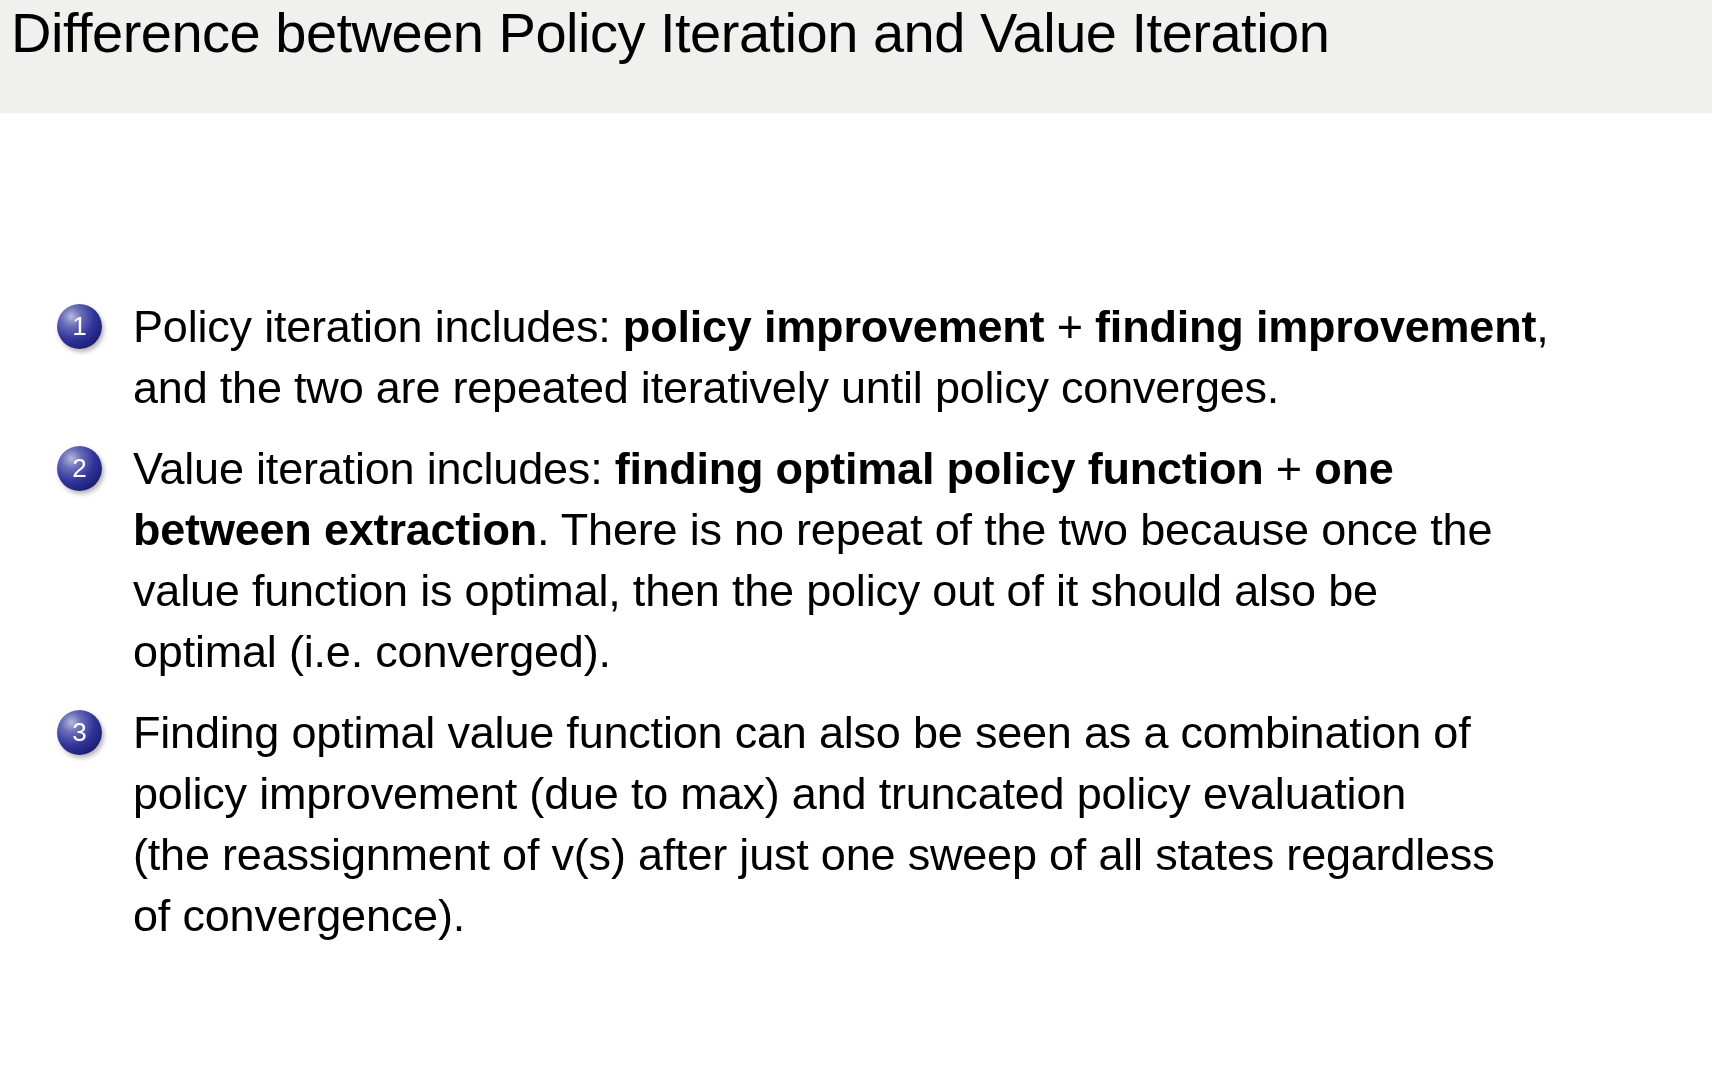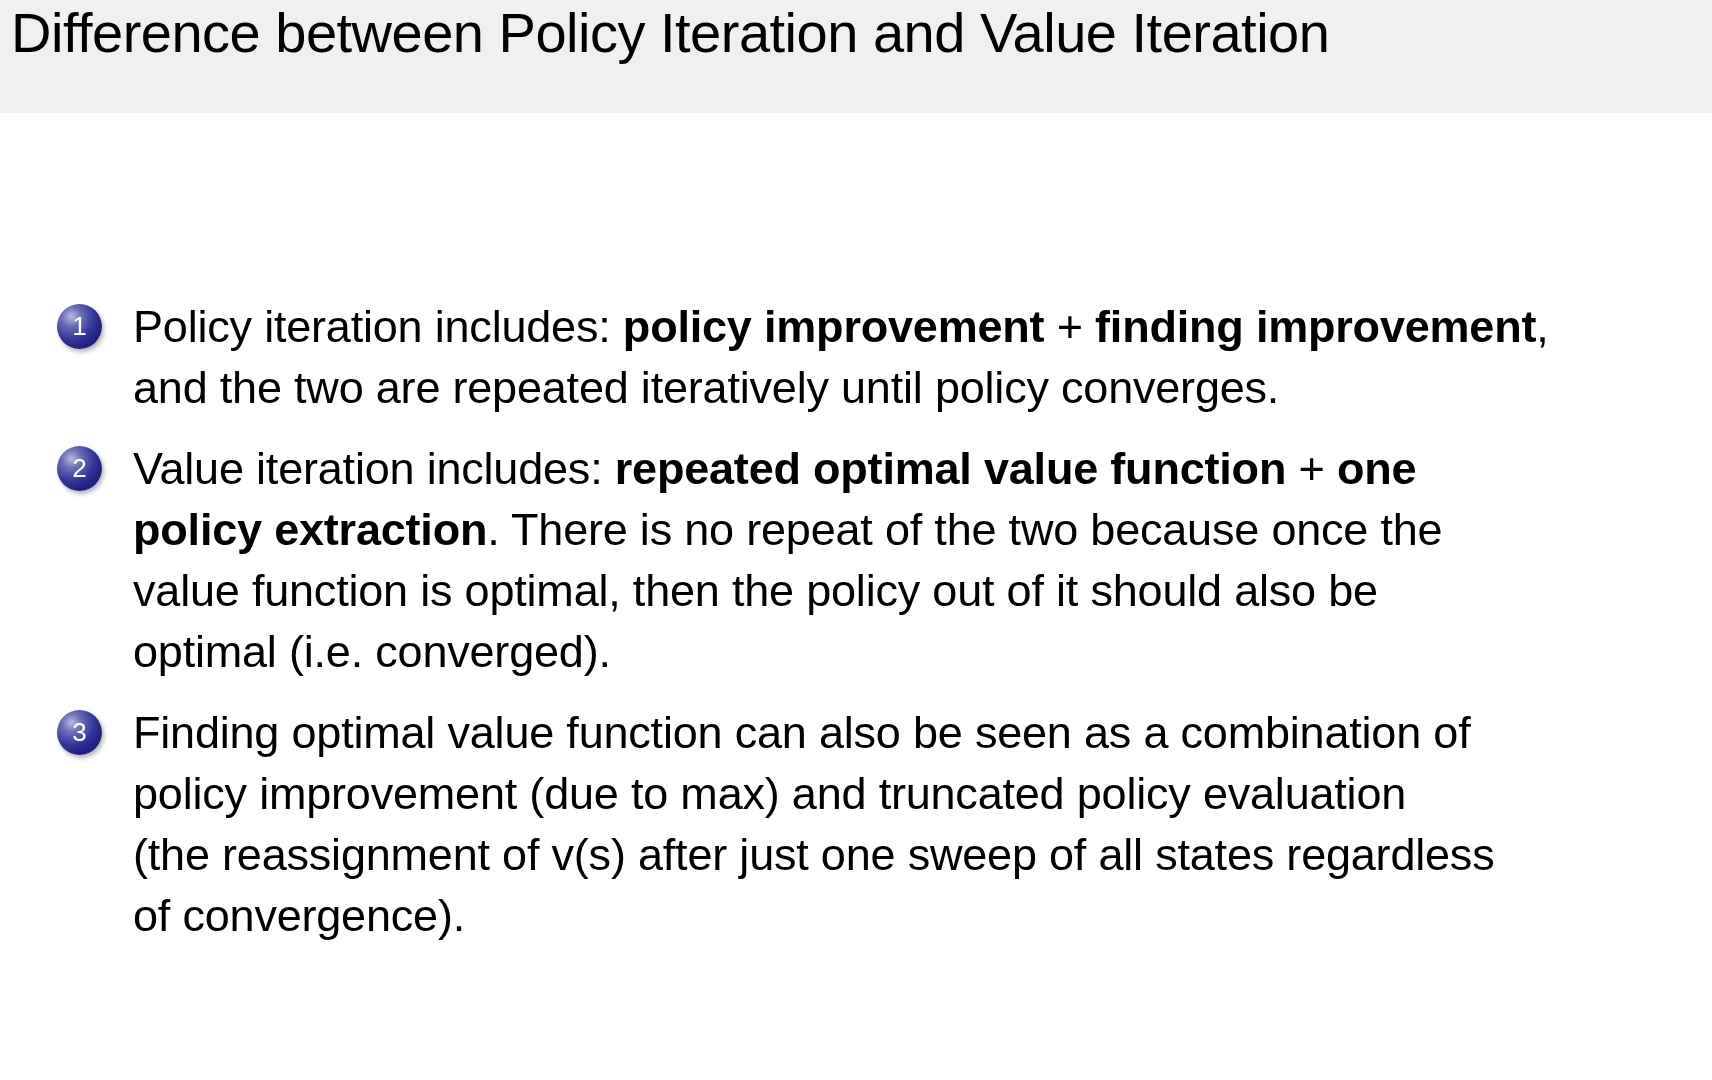--- a/index.html
+++ b/index.html
@@ -85,21 +85,21 @@
         <li>
           <span class="ball" style="background: radial-gradient(circle at 32% 28%, rgb(182, 185, 222) 0%, rgb(106, 110, 184) 22%, rgb(49, 51, 154) 52%, rgb(24, 26, 112) 82%, rgb(16, 17, 92) 100%); box-shadow: rgba(110, 110, 110, 0.5) 2px 3px 4px;">
             <span class="ball-number" style="color: rgb(255, 255, 255);">1</span>
           </span>
           <div class="item-text">Policy iteration includes: <b>policy improvement</b> + <b>finding improvement</b>,<br>and the two are repeated iteratively until policy converges.</div>
         </li>
         <li>
           <span class="ball" style="background: radial-gradient(circle at 32% 28%, rgb(182, 185, 222) 0%, rgb(106, 110, 184) 22%, rgb(49, 51, 154) 52%, rgb(24, 26, 112) 82%, rgb(16, 17, 92) 100%); box-shadow: rgba(110, 110, 110, 0.5) 2px 3px 4px;">
             <span class="ball-number" style="color: rgb(255, 255, 255);">2</span>
           </span>
-          <div class="item-text">Value iteration includes: <b>repeated optimal value function</b> + <b>one</b><br><b>policy extraction</b>. There is no repeat of the two because once the<br>value function is optimal, then the policy out of it should also be<br>optimal (i.e. converged).</div>
+          <div class="item-text">Value iteration includes: <b>finding optimal policy function</b> + <b>one</b><br><b>between extraction</b>. There is no repeat of the two because once the<br>value function is optimal, then the policy out of it should also be<br>optimal (i.e. converged).</div>
         </li>
         <li>
           <span class="ball" style="background: radial-gradient(circle at 32% 28%, rgb(182, 185, 222) 0%, rgb(106, 110, 184) 22%, rgb(49, 51, 154) 52%, rgb(24, 26, 112) 82%, rgb(16, 17, 92) 100%); box-shadow: rgba(110, 110, 110, 0.5) 2px 3px 4px;">
             <span class="ball-number" style="color: rgb(255, 255, 255);">3</span>
           </span>
           <div class="item-text">Finding optimal value function can also be seen as a combination of<br>policy improvement (due to max) and truncated policy evaluation<br>(the reassignment of v(s) after just one sweep of all states regardless<br>of convergence).</div>
         </li>
       </ol>
   </main>
 </div>

